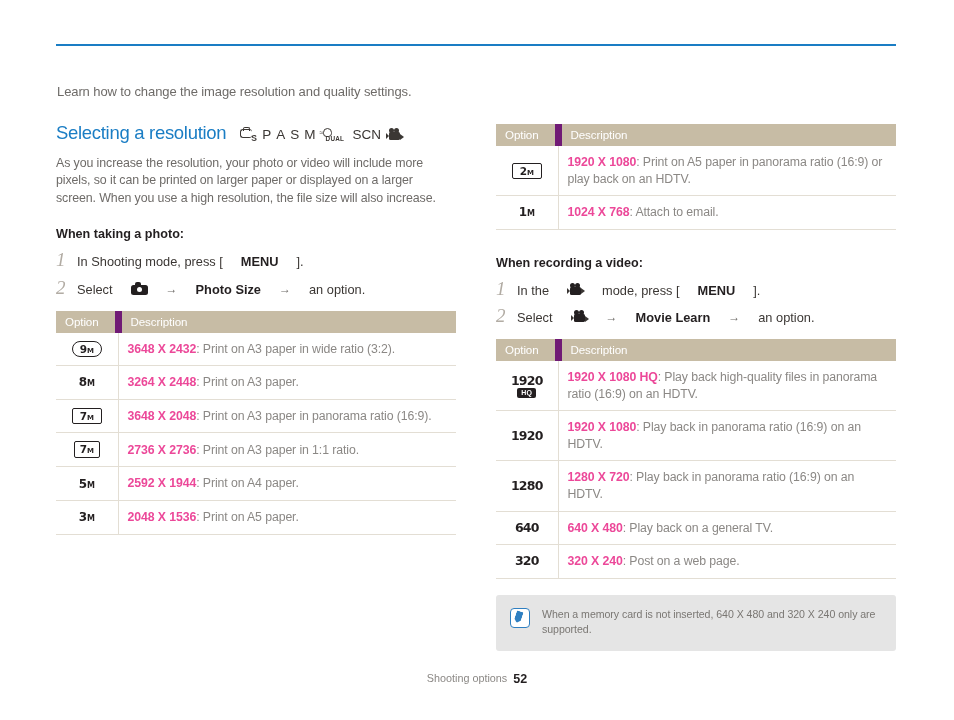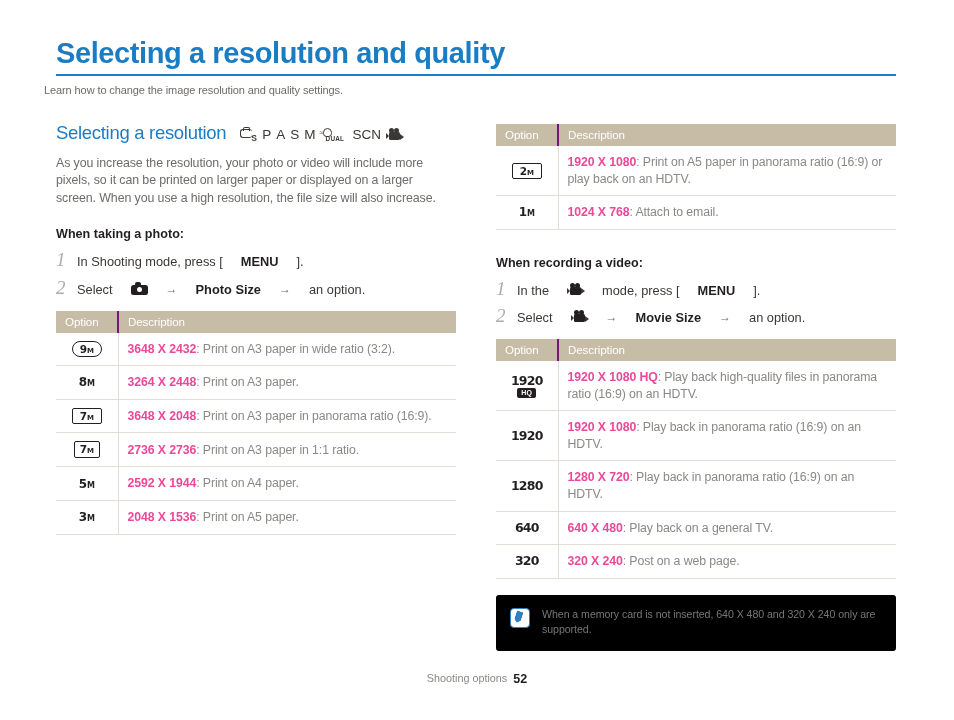--- a/index.html
+++ b/index.html
@@ -15,22 +15,22 @@
   
   .title-wrap { position: absolute; left: 56px; top: 38px; width: 840px; }
   .page-title {
     font-size: 29px; font-weight: bold; color: #1a7dc4;
     letter-spacing: -0.4px; line-height: 1.05;
   }
   .title-rule {
     margin-top: 6px; height: 2px; background: #1a7dc4; width: 840px;
   }
   .subtitle {
-    position: absolute; left: 44px; top: 84px;
-    font-size: 11px; color: #6e6b68; letter-spacing: -0.1px;
+    position: absolute; left: 57px; top: 84px;
+    font-size: 13px; color: #6e6b68; letter-spacing: -0.1px;
   }
 
   
   .col-left  { position: absolute; left: 56px;  top: 124px; width: 400px; }
   .col-right { position: absolute; left: 496px; top: 124px; width: 400px; }
 
   
   .sect-head { display: flex; align-items: flex-end; gap: 14px; }
   .sect-head h2 {
     font-size: 18.5px; font-weight: normal; color: #1a7dc4;
@@ -120,21 +120,21 @@
   
   table.opt {
     width: 100%; border-collapse: collapse; margin-top: 12px;
     font-size: 12.3px;
   }
   table.opt thead th {
     background: #c7bca5; color: #ffffff; font-weight: normal;
     text-align: left; padding: 4px 9px 5px 9px; font-size: 11.6px;
     letter-spacing: -0.1px;
   }
-  table.opt thead th.c-opt { width: 62px; border-right: 2px solid #701a75; margin-left: 6px; }
+  table.opt thead th.c-opt { width: 62px; border-right: 7px solid #701a75; margin-left: 6px; }
   table.opt tbody td {
     border-bottom: 1px solid #e3ded4;
     padding: 8px 9px; vertical-align: middle;
   }
   table.opt tbody td.c-opt {
     width: 62px; text-align: center; border-right: 1px solid #e3ded4;
   }
   table.opt tbody tr:first-child td { border-top: none; }
   .desc b { font-weight: bold; color:#ec4899; letter-spacing: -0.1px;}
   .desc { color: #8b8885; line-height: 1.35; letter-spacing: -0.1px;}
@@ -162,21 +162,21 @@
     font-family:"DejaVu Sans", sans-serif; font-weight:bold;
     font-size: 12.5px; letter-spacing:-0.8px; color:#231f20; line-height:1;
   }
   .vbadge .hq {
     background:#231f20; color:#fff; font-size:7px; font-weight:bold;
     border-radius:2px; padding:1px 4px; letter-spacing:0.3px; line-height:1.1;
   }
 
   
   .notebox {
-    margin-top: 16px; background:#000000; border-radius: 3px;
+    margin-top: 16px; background:#e5e5e5; border-radius: 3px;
     display:flex; gap: 12px; padding: 12px 14px 13px 14px;
   }
   .note-ic { flex:none; width:20px; height:20px; position:relative; margin-top:1px;}
   .note-ic .sq {
     position:absolute; inset:0; border:1.8px solid #2f7fc1; border-radius:4px; background:#fff;
   }
   .note-ic .pen {
     position:absolute; left:5px; top:3px; width:7px; height:12px;
     background:#2f7fc1; border-radius:1px 1px 0 0;
     transform: rotate(18deg);
@@ -190,21 +190,20 @@
     font-size: 10.8px; color:#8b8885;
   }
   .footer .pg { color:#231f20; font-weight:bold; font-size:12.5px; margin-left:6px; vertical-align:-1px;}
 </style>
 </head>
 <body>
 
 <div class="page">
 
   <div class="title-wrap">
-    <div class="page-title">Selecting a resolution and quality</div>
     <div class="title-rule"></div>
   </div>
   <div class="subtitle">Learn how to change the image resolution and quality settings.</div>
 
   <div class="col-left">
 
     <div class="sect-head">
       <h2>Selecting a resolution</h2>
       <div class="modebar">
         <span class="ic-smart">
@@ -364,21 +363,21 @@
         <span class="step-num">2</span>
         <span class="step-txt">
           <span>Select</span>
           <span class="ic-movie solid">
               <span class="tri"></span>
               <span class="r1"></span>
               <span class="r2"></span>
               <span class="body"></span>
             </span>
           <span class="arrow">→</span>
-          <b>Movie Size</b>
+          <b>Movie Learn</b>
           <span class="arrow">→</span>
           <span>an option.</span>
         </span>
       </div>
     </div>
 
     <table class="opt">
       <thead>
         <tr>
           <th class="c-opt">Option</th>

